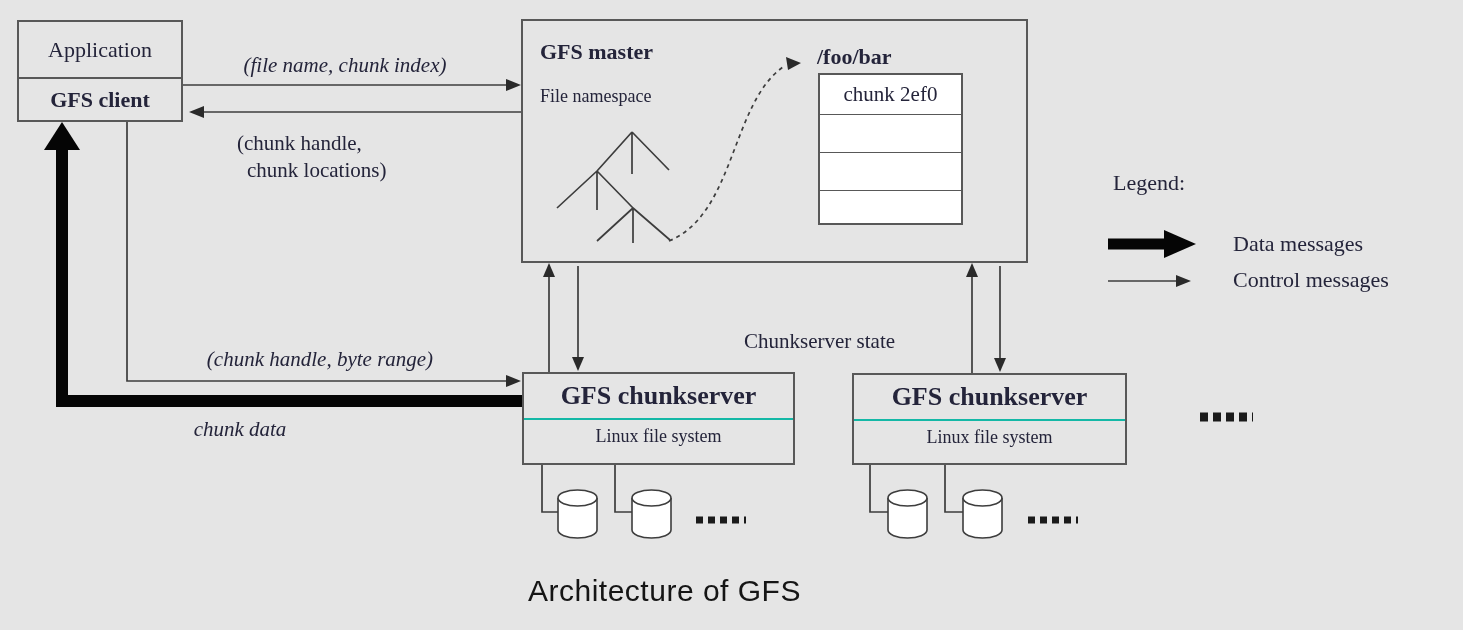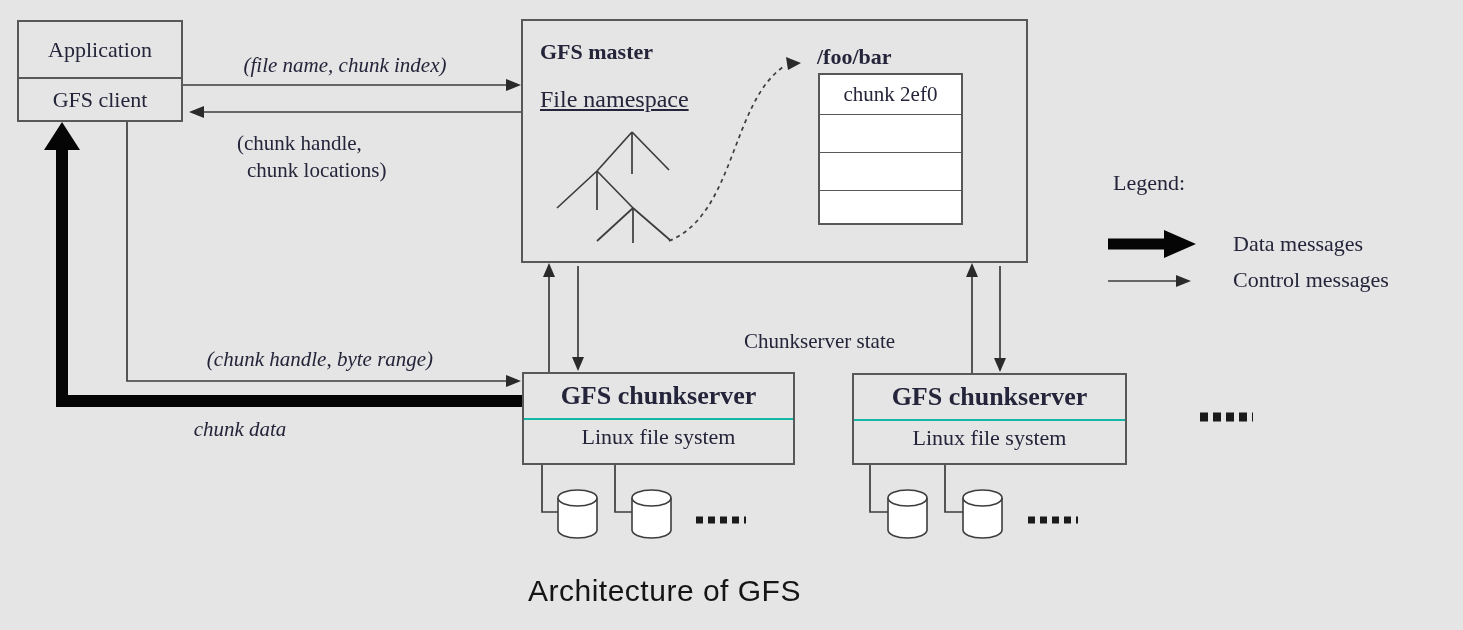--- a/index.html
+++ b/index.html
@@ -9,30 +9,30 @@
   }
   .layer{position:absolute;left:0;top:0;z-index:1;}
   .box{position:absolute;border:2px solid #585858;box-sizing:border-box;background:transparent;z-index:2;}
   .row{display:flex;align-items:center;justify-content:center;box-sizing:border-box;}
   .lbl{position:absolute;z-index:3;font-size:21px;line-height:1.15;white-space:nowrap;}
   .b{font-weight:bold;}
   .ctr{text-align:center;font-style:italic;}
   
   .client-box{left:17px;top:20px;width:166px;height:102px;}
   .client-box .row1{height:57px;border-bottom:2px solid #585858;font-size:22px;}
-  .client-box .row2{height:41px;font-size:22px;font-weight:normal;}
+  .client-box .row2{height:41px;font-size:22px;font-weight:bold;}
   
   .master-box{left:521px;top:19px;width:507px;height:244px;}
   
   .chunk-table{position:absolute;left:818px;top:73px;width:145px;height:152px;border:2px solid #585858;box-sizing:border-box;z-index:3;background:#fff;}
   .ct-row{box-sizing:border-box;height:38px;border-top:1.5px solid #585858;display:flex;align-items:center;justify-content:center;font-size:21px;}
   .ct-row:first-child{height:39px;border-top:none;}
   
   .cs-box .row1{height:46px;border-bottom:2px solid #14b8a6;font-size:26px;font-weight:bold;}
-  .cs-box .row2{height:33px;font-size:22px;}
+  .cs-box .row2{height:33px;font-size:18px;}
   .cs1{left:522px;top:372px;width:273px;height:93px;}
   .cs2{left:852px;top:373px;width:275px;height:92px;}
   
   .caption{position:absolute;left:528px;top:574px;width:504px;z-index:3;
     font-family:"Liberation Sans", sans-serif;font-size:30px;color:#151515;letter-spacing:0.5px;}
   .legend-title{left:1113px;top:170px;font-size:22px;}
   .legend-item{font-size:22px;}
 </style>
 </head>
 <body>
@@ -103,21 +103,21 @@
     <line x1="1200" y1="417" x2="1253" y2="417" stroke="#1a1a1a" stroke-width="9" stroke-dasharray="8 5"></line>
   </svg>
 
   <div class="box client-box">
     <div class="row row1">Application</div>
     <div class="row row2">GFS client</div>
   </div>
 
   <div class="box master-box"></div>
   <div class="lbl b" style="left:540px;top:39px;font-size:22px;">GFS master</div>
-  <div class="lbl" style="left:540px;top:86px;font-size:24px;text-decoration:underline;">File namespace</div>
+  <div class="lbl" style="left:540px;top:86px;font-size:18px;">File namespace</div>
   <div class="lbl b" style="left:817px;top:44px;font-size:22px;">/foo/bar</div>
 
   <div class="chunk-table">
     <div class="ct-row">chunk 2ef0</div>
     <div class="ct-row"></div>
     <div class="ct-row"></div>
     <div class="ct-row"></div>
   </div>
 
   <div class="box cs-box cs1">

